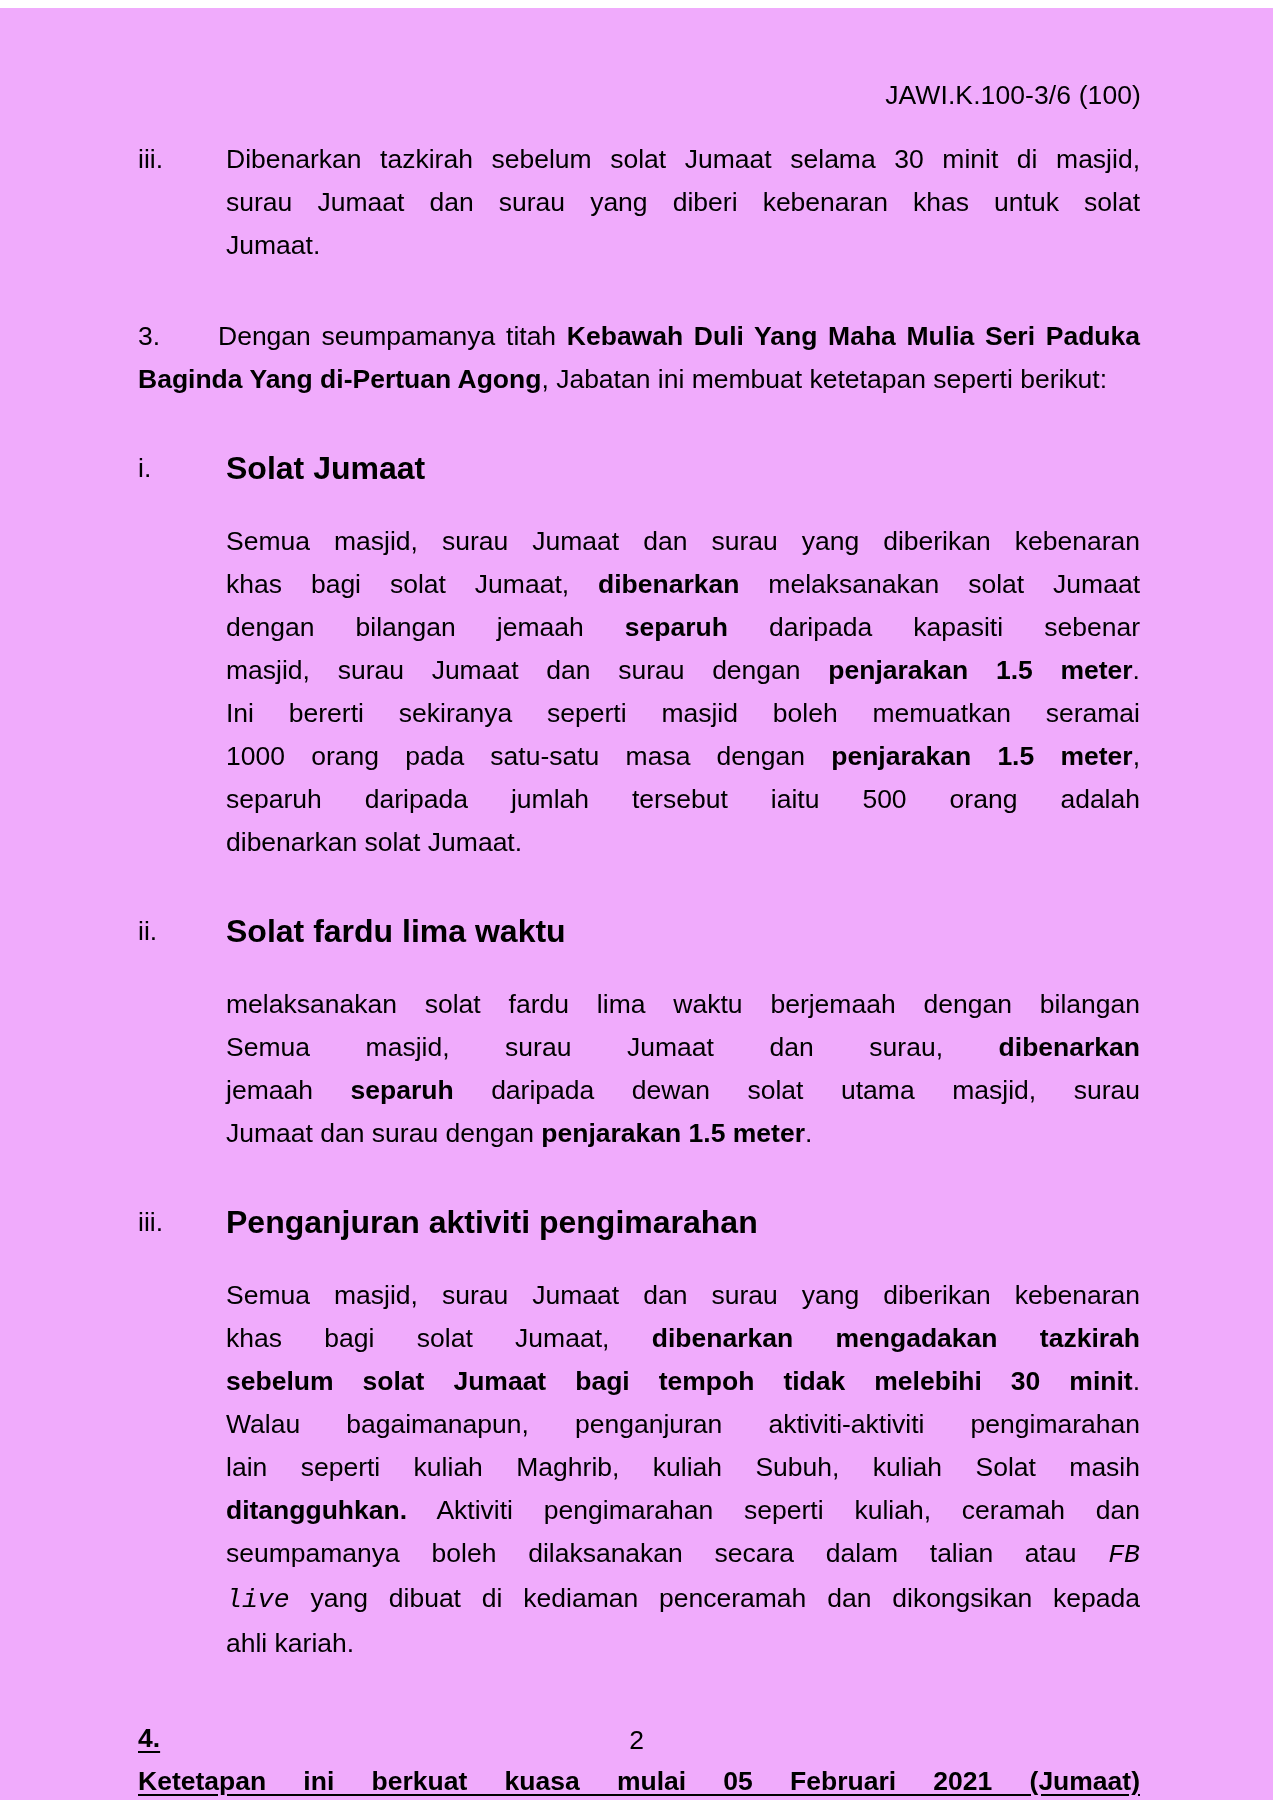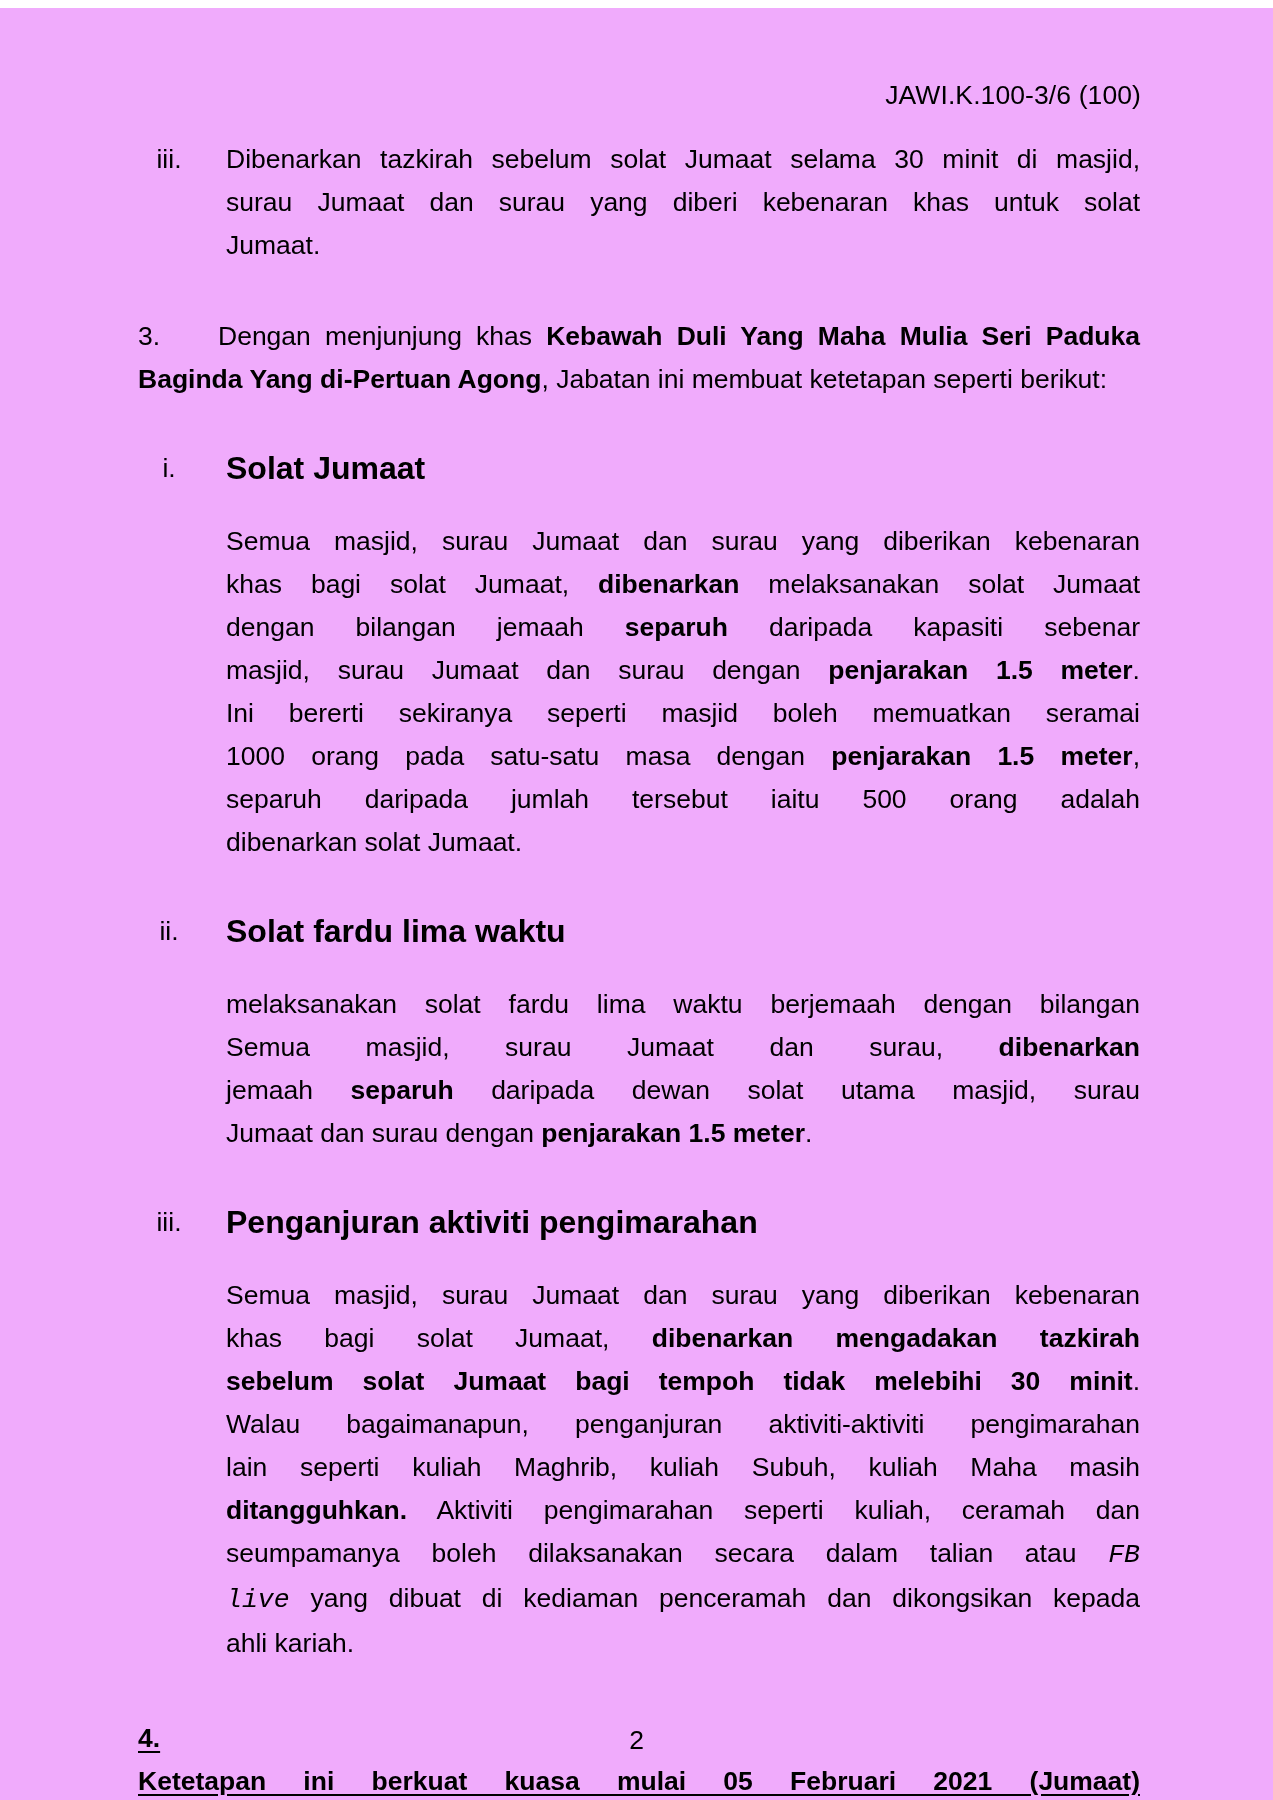--- a/index.html
+++ b/index.html
@@ -37,21 +37,21 @@
     top: 130px;
   }
   
   .list-row {
     display: flex;
     align-items: flex-start;
   }
   .marker {
     flex: 0 0 auto;
     width: 62px;
-    text-align: center;
+    text-align: left;
     padding-right: 0;
     font-size: 26.5px;
     line-height: 43px;
   }
   .list-body {
     flex: 1 1 auto;
     padding-left: 26px;
     font-size: 26.5px;
     line-height: 43px;
     text-align: justify;
@@ -156,21 +156,21 @@
     <div class="list-row">
       <div class="marker">iii.</div>
       <div class="list-body">
         <span class="justify-line">Dibenarkan tazkirah sebelum solat Jumaat selama 30 minit di masjid,</span>
         <span class="justify-line">surau Jumaat dan surau yang diberi kebenaran khas untuk solat</span>
         <span class="last-line">Jumaat.</span>
       </div>
     </div>
 
     <div class="para para-num">
-      <span class="num">3.</span><span>Dengan menjunjung khas </span><b>Kebawah Duli Yang Maha Mulia Seri Paduka Baginda Yang di-Pertuan Agong</b><span>, Jabatan ini membuat ketetapan seperti berikut:</span>
+      <span class="num">3.</span><span>Dengan seumpamanya titah </span><b>Kebawah Duli Yang Maha Mulia Seri Paduka Baginda Yang di-Pertuan Agong</b><span>, Jabatan ini membuat ketetapan seperti berikut:</span>
     </div>
 
     <div class="heading-row">
       <div class="marker">i.</div>
       <div class="heading-text">Solat Jumaat</div>
     </div>
 
     <div class="sub-para">
       <div class="spacer"></div>
       <div class="sub-body">
@@ -205,21 +205,21 @@
       <div class="heading-text">Penganjuran aktiviti pengimarahan</div>
     </div>
 
     <div class="sub-para">
       <div class="spacer"></div>
       <div class="sub-body">
         <span class="justify-line">Semua masjid, surau Jumaat dan surau yang diberikan kebenaran</span>
         <span class="justify-line"><span>khas bagi solat Jumaat, </span><b>dibenarkan mengadakan tazkirah</b></span>
         <span class="justify-line"><b>sebelum solat Jumaat bagi tempoh tidak melebihi 30 minit</b><span>.</span></span>
         <span class="justify-line">Walau bagaimanapun, penganjuran aktiviti-aktiviti pengimarahan</span>
-        <span class="justify-line">lain seperti kuliah Maghrib, kuliah Subuh, kuliah Maha masih</span>
+        <span class="justify-line">lain seperti kuliah Maghrib, kuliah Subuh, kuliah Solat masih</span>
         <span class="justify-line"><b>ditangguhkan.</b><span> Aktiviti pengimarahan seperti kuliah, ceramah dan</span></span>
         <span class="justify-line"><span>seumpamanya boleh dilaksanakan secara dalam talian atau </span><i>FB</i></span>
         <span class="justify-line"><i>live</i><span> yang dibuat di kediaman penceramah dan dikongsikan kepada</span></span>
         <span class="last-line">ahli kariah.</span>
       </div>
     </div>
 
     <div class="final-para">
       <span class="num">4.</span><span class="justify-line u-bold">Ketetapan ini berkuat kuasa mulai 05 Februari 2021 (Jumaat)</span><span class="justify-line u-bold">mulai solat fardu Jumaat sehingga suatu ketetapan baharu</span>
     </div>

